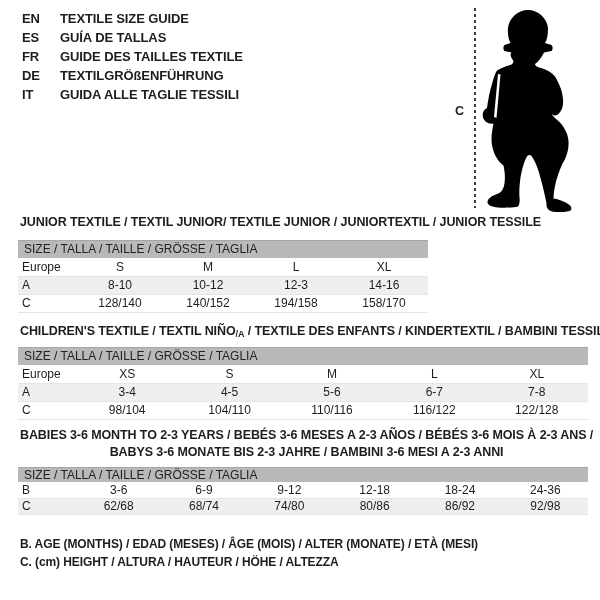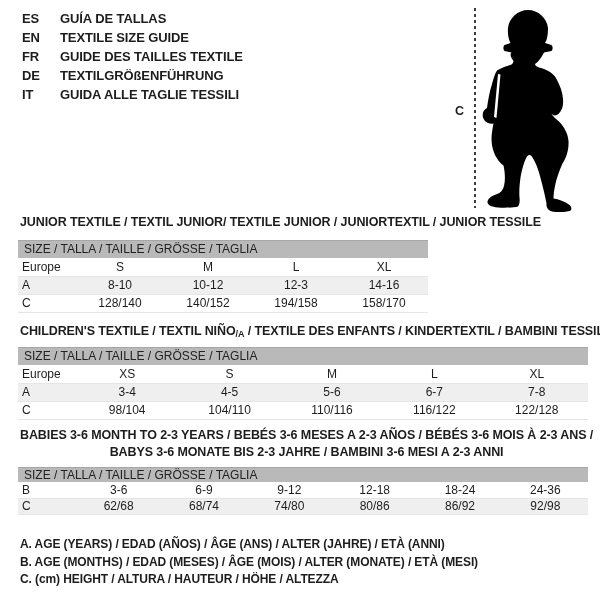--- a/index.html
+++ b/index.html
@@ -38,26 +38,26 @@
   
   .footnotes{position:absolute;left:20px;top:536px;font-size:12px;font-weight:700;line-height:17.5px;letter-spacing:-0.1px;white-space:nowrap;}
 </style>
 </head>
 <body style="--header-bar: #b9b9b9; --row-shaded: #efefef; --row-border: #e5e5e5; --text: #1d1d1d;">
 
 <div class="canvas">
 
   <div class="langs">
     <div class="lang-row">
+      <span class="lang-code">EN</span>
+      <span>TEXTILE SIZE GUIDE</span>
+    </div>
+    <div class="lang-row">
       <span class="lang-code">ES</span>
       <span>GUÍA DE TALLAS</span>
-    </div>
-    <div class="lang-row">
-      <span class="lang-code">EN</span>
-      <span>TEXTILE SIZE GUIDE</span>
     </div>
     <div class="lang-row">
       <span class="lang-code">FR</span>
       <span>GUIDE DES TAILLES TEXTILE</span>
     </div>
     <div class="lang-row">
       <span class="lang-code">DE</span>
       <span>TEXTILGRÖßENFÜHRUNG</span>
     </div>
     <div class="lang-row">
@@ -182,18 +182,17 @@
             <td>74/80</td>
             <td>80/86</td>
             <td>86/92</td>
             <td>92/98</td>
           </tr>
         </tbody>
       </table>
   </div>
 
   <div class="footnotes">
-    <div>A. AGE (YEARS) / EDAD (AÑOS) / ÂGE (ANS) / ALTER (JAHRE) / ETÀ (ANNI)</div>
     <div>B. AGE (MONTHS) / EDAD (MESES) / ÂGE (MOIS) / ALTER (MONATE) / ETÀ (MESI)</div>
     <div>C. (cm) HEIGHT / ALTURA / HAUTEUR / HÖHE / ALTEZZA</div>
   </div>
 
 </div>
 
 </body></html>

